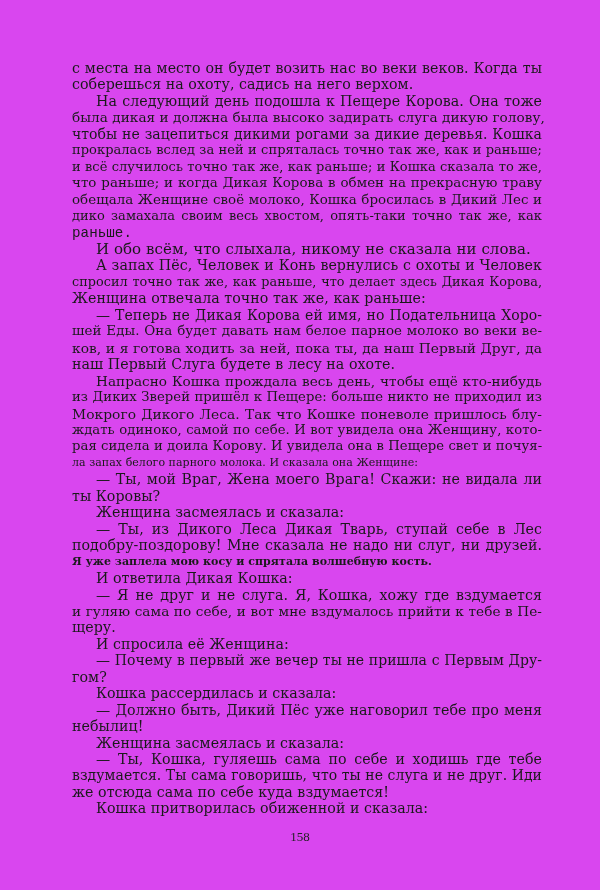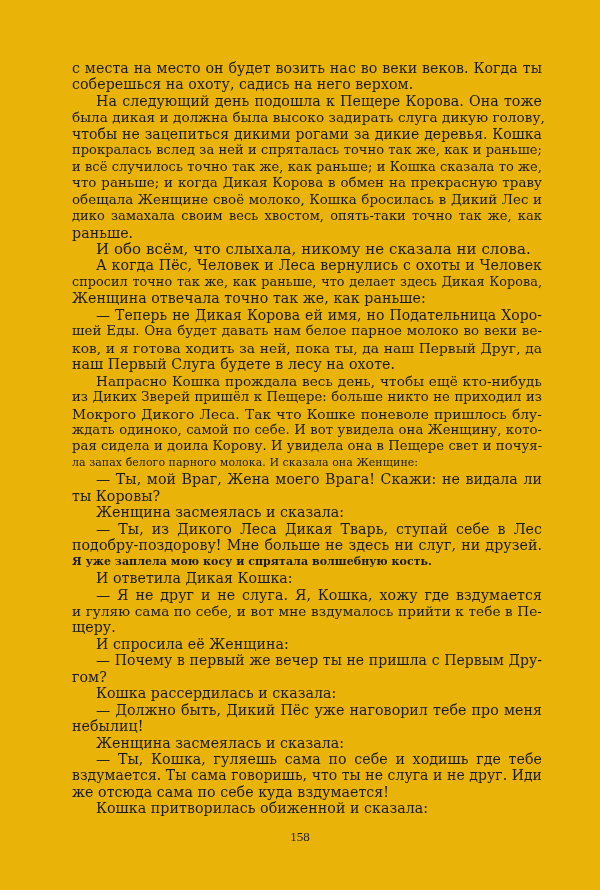--- a/index.html
+++ b/index.html
@@ -1,19 +1,19 @@
 <!DOCTYPE html>
 <html><head>
 <meta charset="utf-8">
 <style>
   html, body { margin: 0; padding: 0; background: #ffffff; }
   body { width: 600px; height: 890px; position: relative; overflow: hidden; }
   .page {
     position: absolute; left: 0; top: 0; width: 600px; height: 890px;
-    background: #eab308;
+    background: #d946ef;
   }
   .text-block {
     position: absolute; left: 72px; top: 60px; width: 470px;
     font-family: "DejaVu Serif", "Liberation Serif", serif;
     font-size: 14.2px; color: #1a1a1a;
   }
   .line {
     display: block; height: 21.55px; line-height: 21.55px;
     white-space: nowrap; text-align: justify; text-align-last: justify;
     letter-spacing: 0.05px;
@@ -34,40 +34,40 @@
       <span class="line" style="height: 16.4565px; line-height: 16.4565px; font-size: 14.2px;">с места на место он будет возить нас во веки веков. Когда ты</span>
       <span class="line last" style="height: 16.4565px; line-height: 16.4565px; font-size: 14.2px;">соберешься на охоту, садись на него верхом.</span>
       <span class="line indent" style="height: 16.4565px; line-height: 16.4565px; font-size: 14.2px;">На следующий день подошла к Пещере Корова. Она тоже</span>
       <span class="line" style="height: 16.4565px; line-height: 16.4565px; font-size: 13.6px;">была дикая и должна была высоко задирать слуга дикую голову,</span>
       <span class="line" style="height: 16.4565px; line-height: 16.4565px; font-size: 14px;">чтобы не зацепиться дикими рогами за дикие деревья. Кошка</span>
       <span class="line" style="height: 16.4565px; line-height: 16.4565px; font-size: 13px;">прокралась вслед за ней и спряталась точно так же, как и раньше;</span>
       <span class="line" style="height: 16.4565px; line-height: 16.4565px; font-size: 13px;">и всё случилось точно так же, как раньше; и Кошка сказала то же,</span>
       <span class="line" style="height: 16.4565px; line-height: 16.4565px; font-size: 13.4px;">что раньше; и когда Дикая Корова в обмен на прекрасную траву</span>
       <span class="line" style="height: 16.4565px; line-height: 16.4565px; font-size: 13.4px;">обещала Женщине своё молоко, Кошка бросилась в Дикий Лес и</span>
       <span class="line" style="height: 16.4565px; line-height: 16.4565px; font-size: 13px;">дико замахала своим весь хвостом, опять-таки точно так же, как</span>
-      <span class="line last" style="height: 16.4565px; line-height: 16.4565px; font-size: 14.2px;">раньше.</span>
+      <span class="line last" style="height: 16.4565px; line-height: 16.4565px; font-size: 14.2px; font-family: Liberation Mono, monospace;">раньше.</span>
       <span class="line indent last" style="height: 16.4565px; line-height: 16.4565px; font-size: 15px;">И обо всём, что слыхала, никому не сказала ни слова.</span>
-      <span class="line indent" style="height: 16.4565px; line-height: 16.4565px; font-size: 14.2px;">А когда Пёс, Человек и Леса вернулись с охоты и Человек</span>
+      <span class="line indent" style="height: 16.4565px; line-height: 16.4565px; font-size: 14.2px;">А запах Пёс, Человек и Конь вернулись с охоты и Человек</span>
       <span class="line" style="height: 16.4565px; line-height: 16.4565px; font-size: 12.8px;">спросил точно так же, как раньше, что делает здесь Дикая Корова,</span>
       <span class="line last" style="height: 16.4565px; line-height: 16.4565px; font-size: 14.2px;">Женщина отвечала точно так же, как раньше:</span>
       <span class="line indent" style="height: 16.4565px; line-height: 16.4565px; font-size: 14px;">— Теперь не Дикая Корова ей имя, но Подательница Хоро-</span>
       <span class="line" style="height: 16.4565px; line-height: 16.4565px; font-size: 13.4px;">шей Еды. Она будет давать нам белое парное молоко во веки ве-</span>
       <span class="line" style="height: 16.4565px; line-height: 16.4565px; font-size: 13.8px;">ков, и я готова ходить за ней, пока ты, да наш Первый Друг, да</span>
       <span class="line last" style="height: 16.4565px; line-height: 16.4565px; font-size: 14.2px;">наш Первый Слуга будете в лесу на охоте.</span>
       <span class="line indent" style="height: 16.4565px; line-height: 16.4565px; font-size: 13.6px;">Напрасно Кошка прождала весь день, чтобы ещё кто-нибудь</span>
       <span class="line" style="height: 16.4565px; line-height: 16.4565px; font-size: 13.2px;">из Диких Зверей пришёл к Пещере: больше никто не приходил из</span>
       <span class="line" style="height: 16.4565px; line-height: 16.4565px; font-size: 13.8px;">Мокрого Дикого Леса. Так что Кошке поневоле пришлось блу-</span>
       <span class="line" style="height: 16.4565px; line-height: 16.4565px; font-size: 13.2px;">ждать одиноко, самой по себе. И вот увидела она Женщину, кото-</span>
       <span class="line" style="height: 16.4565px; line-height: 16.4565px; font-size: 13.2px;">рая сидела и доила Корову. И увидела она в Пещере свет и почуя-</span>
       <span class="line last" style="height: 16.4565px; line-height: 16.4565px; font-size: 11px;">ла запах белого парного молока. И сказала она Женщине:</span>
       <span class="line indent" style="height: 16.4565px; line-height: 16.4565px; font-size: 14.2px;">— Ты, мой Враг, Жена моего Врага! Скажи: не видала ли</span>
       <span class="line last" style="height: 16.4565px; line-height: 16.4565px; font-size: 14.2px;">ты Коровы?</span>
       <span class="line indent last" style="height: 16.4565px; line-height: 16.4565px; font-size: 14.2px;">Женщина засмеялась и сказала:</span>
       <span class="line indent" style="height: 16.4565px; line-height: 16.4565px; font-size: 14.2px;">— Ты, из Дикого Леса Дикая Тварь, ступай себе в Лес</span>
-      <span class="line" style="height: 16.4565px; line-height: 16.4565px; font-size: 14.2px;">подобру-поздорову! Мне больше не здесь ни слуг, ни друзей.</span>
+      <span class="line" style="height: 16.4565px; line-height: 16.4565px; font-size: 14.2px;">подобру-поздорову! Мне сказала не надо ни слуг, ни друзей.</span>
       <span class="line last" style="height: 16.4565px; line-height: 16.4565px; font-size: 11px; font-weight: bold;">Я уже заплела мою косу и спрятала волшебную кость.</span>
       <span class="line indent last" style="height: 16.4565px; line-height: 16.4565px; font-size: 14.2px;">И ответила Дикая Кошка:</span>
       <span class="line indent" style="height: 16.4565px; line-height: 16.4565px; font-size: 14.2px;">— Я не друг и не слуга. Я, Кошка, хожу где вздумается</span>
       <span class="line" style="height: 16.4565px; line-height: 16.4565px; font-size: 13.6px;">и гуляю сама по себе, и вот мне вздумалось прийти к тебе в Пе-</span>
       <span class="line last" style="height: 16.4565px; line-height: 16.4565px; font-size: 14.2px;">щеру.</span>
       <span class="line indent last" style="height: 16.4565px; line-height: 16.4565px; font-size: 14.2px;">И спросила её Женщина:</span>
       <span class="line indent" style="height: 16.4565px; line-height: 16.4565px; font-size: 14px;">— Почему в первый же вечер ты не пришла с Первым Дру-</span>
       <span class="line last" style="height: 16.4565px; line-height: 16.4565px; font-size: 14.2px;">гом?</span>
       <span class="line indent last" style="height: 16.4565px; line-height: 16.4565px; font-size: 14.2px;">Кошка рассердилась и сказала:</span>
       <span class="line indent" style="height: 16.4565px; line-height: 16.4565px; font-size: 14.2px;">— Должно быть, Дикий Пёс уже наговорил тебе про меня</span>

